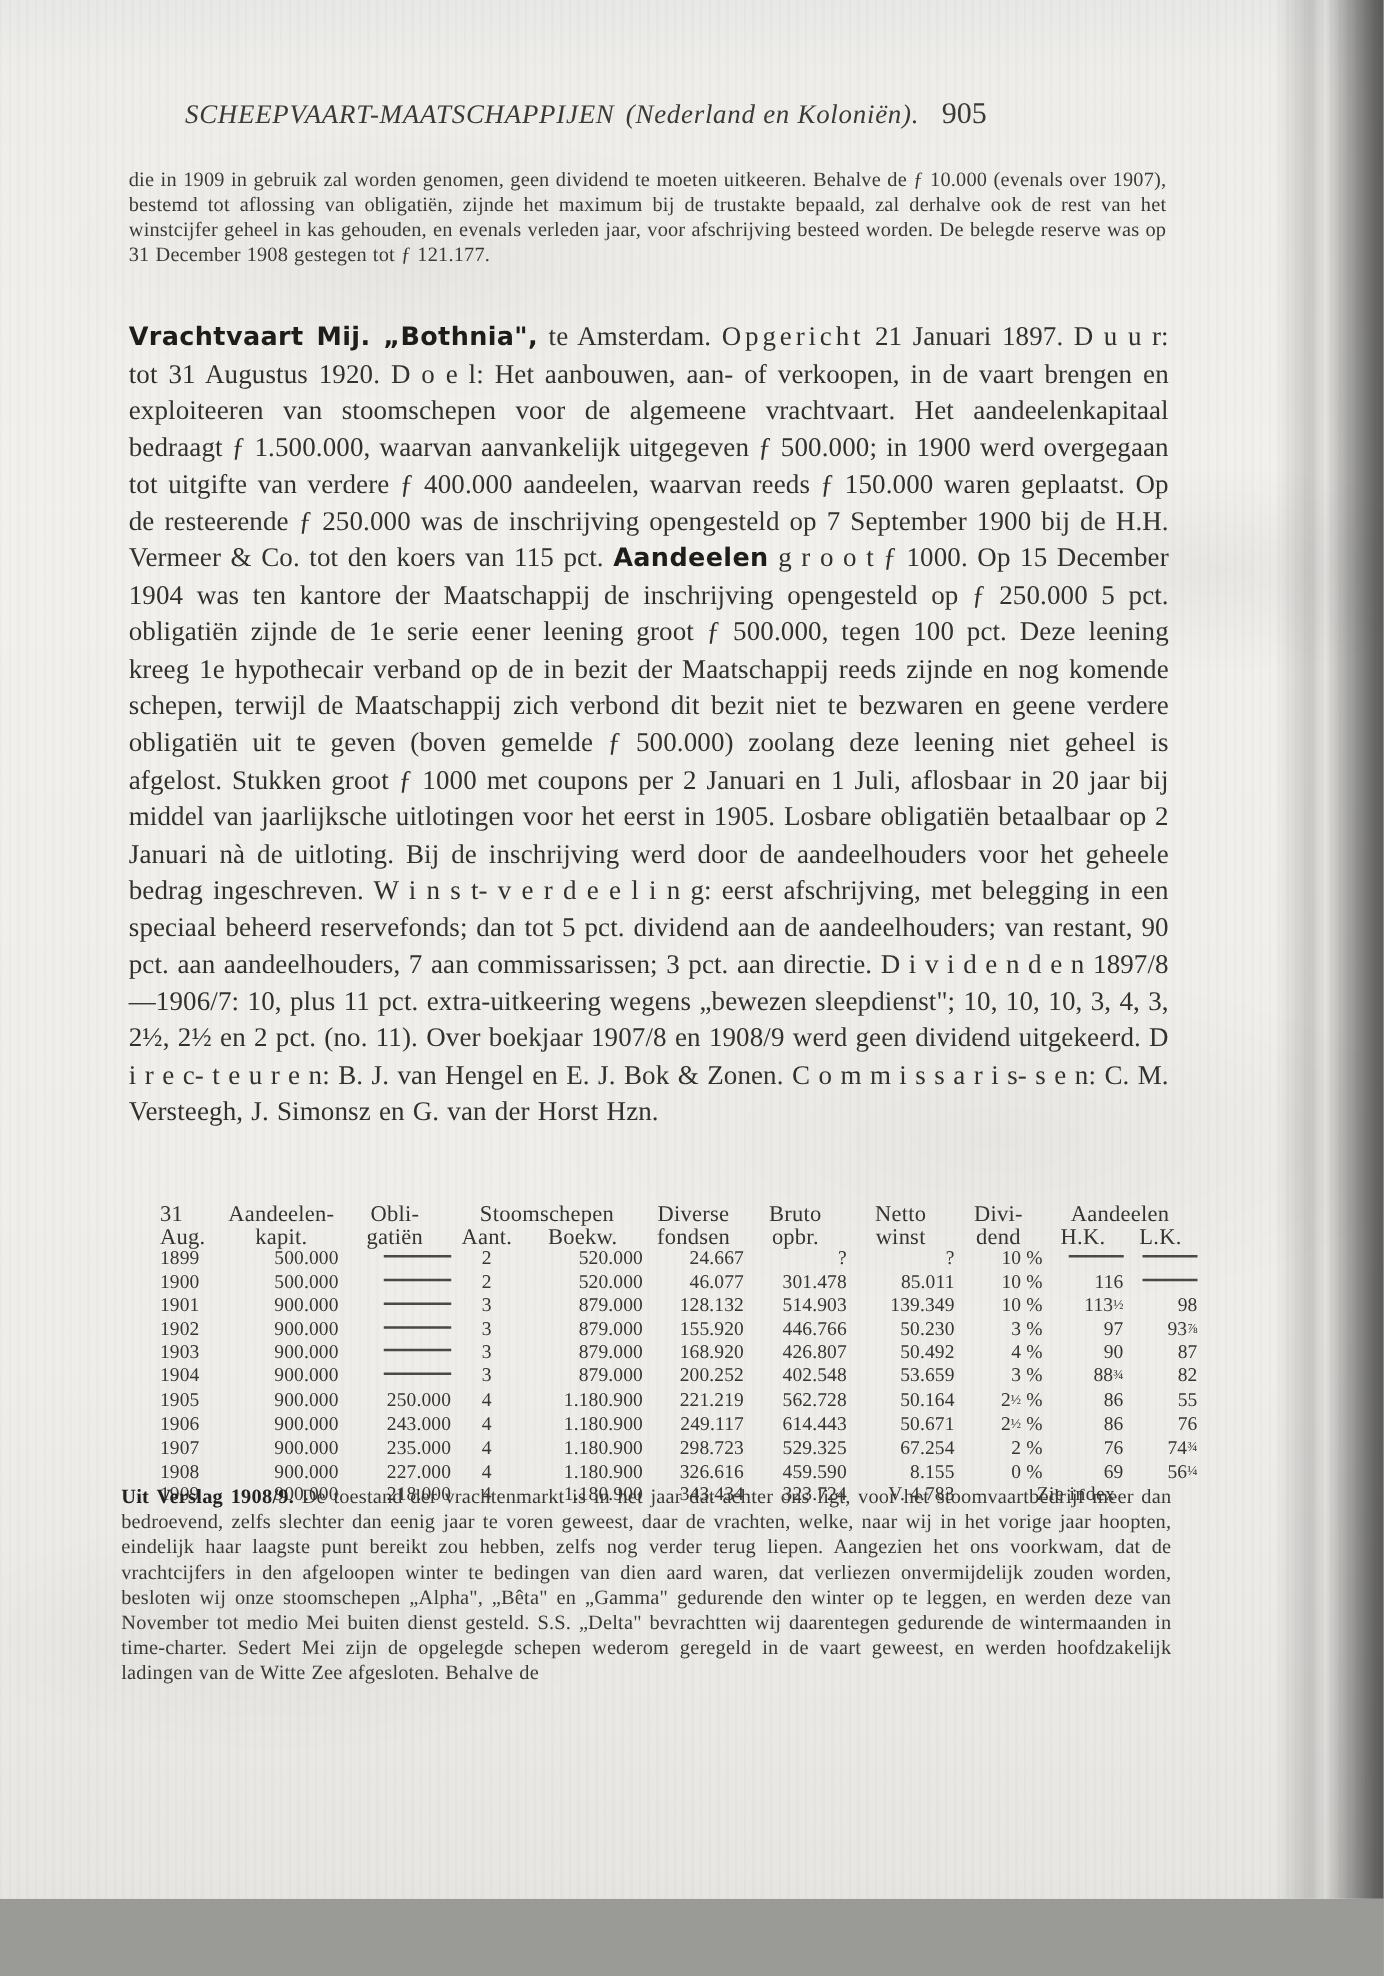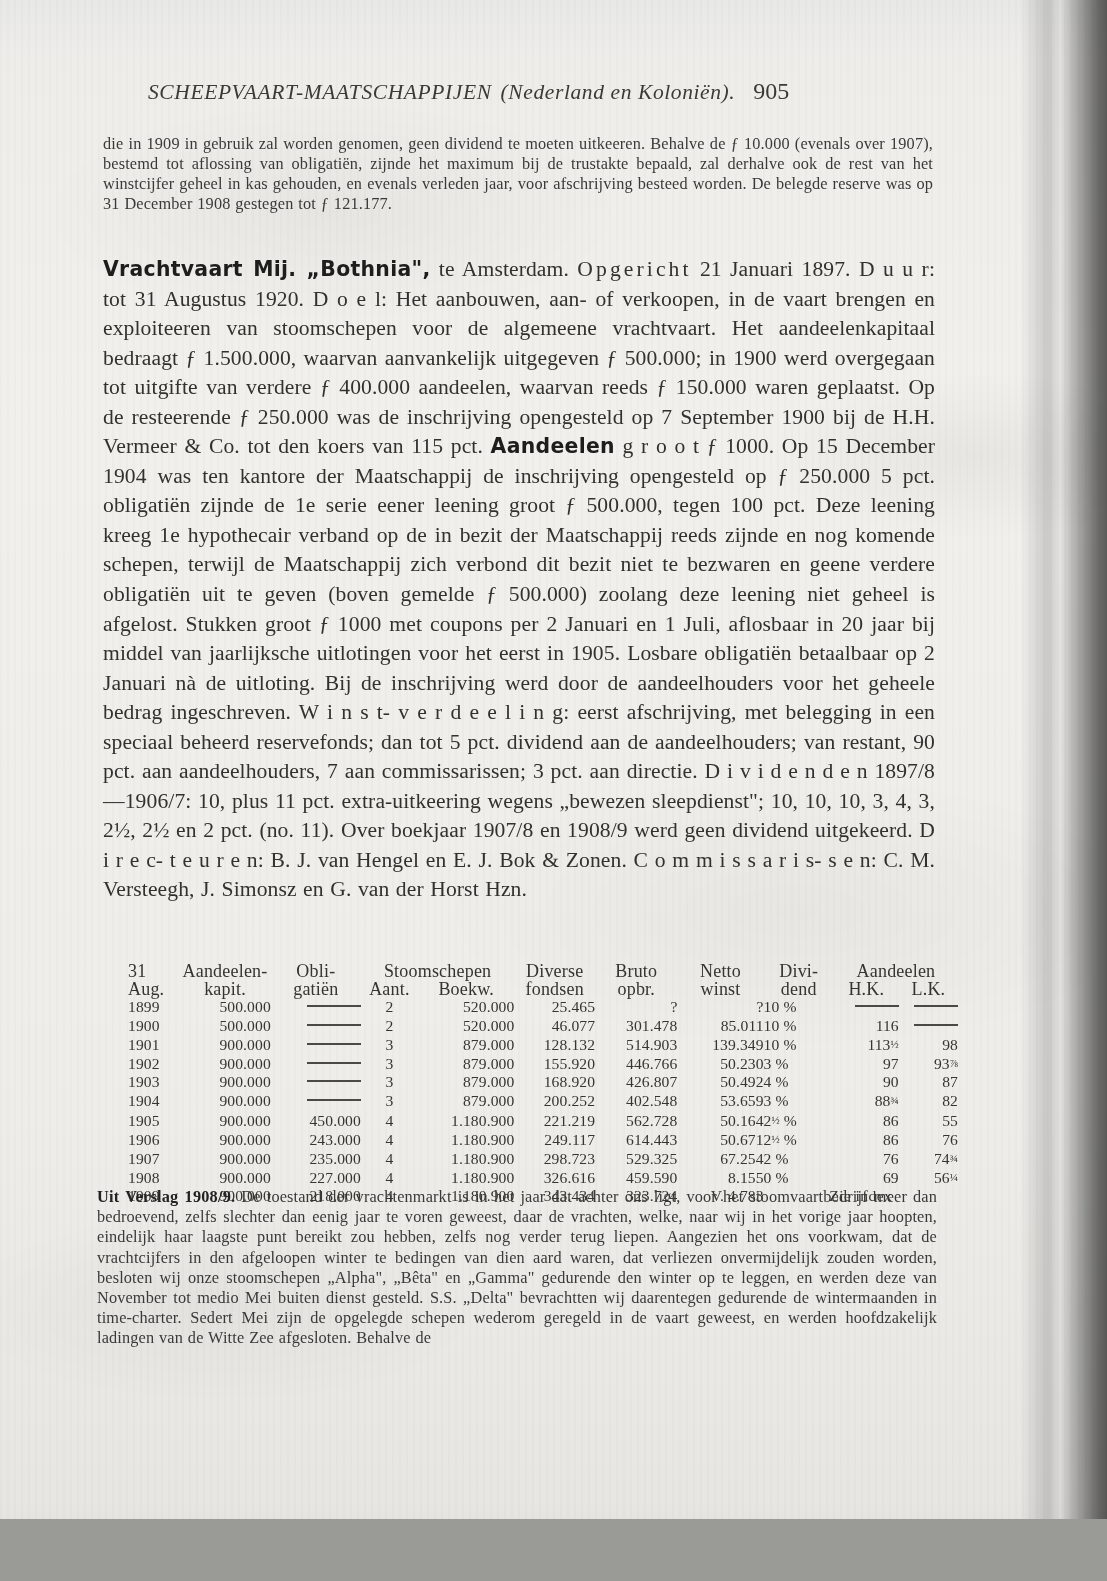--- a/index.html
+++ b/index.html
@@ -191,21 +191,21 @@
 
   
   td.c-year   { text-align: left;   width: 52px;  padding-left: 9px; }
   td.c-kap    { text-align: right;  width: 92px;  padding-right: 12px; }
   td.c-obl    { text-align: right;  width: 92px;  padding-right: 10px; }
   td.c-aant   { text-align: center; width: 58px; }
   td.c-boek   { text-align: right;  width: 98px;  padding-right: 6px; margin-top: 20px; }
   td.c-div    { text-align: right;  width: 82px;  padding-right: 8px; }
   td.c-bruto  { text-align: right;  width: 84px;  padding-right: 8px; }
   td.c-netto  { text-align: right;  width: 88px;  padding-right: 10px; }
-  td.c-dividend { text-align: left;  width: 72px;  padding-left: 8px; }
+  td.c-dividend { text-align: right;  width: 72px;  padding-left: 8px; }
   td.c-hk     { text-align: right;  width: 66px;  padding-right: 10px; }
   td.c-lk     { text-align: right;  width: 60px;  padding-right: 4px; }
 
   
   .dashrule {
     display: inline-block;
     width: 54px;
     height: 0;
     border-top: 2px solid #4a4944;
     vertical-align: 5px;
@@ -274,21 +274,21 @@
             <th class="h-center">L.K.</th>
           </tr>
         </thead>
         <tbody id="fin-table-body">
             <tr>
               <td class="c-year">1899</td>
               <td class="c-kap">500.000</td>
               <td class="c-obl"><span class="dashrule"></span></td>
               <td class="c-aant">2</td>
               <td class="c-boek">520.000</td>
-              <td class="c-div">25.465</td>
+              <td class="c-div">24.667</td>
               <td class="c-bruto">?</td>
               <td class="c-netto">?</td>
               <td class="c-dividend">10 <span class="pct">%</span></td>
               <td class="c-hk"><span class="dashrule short"></span></td>
               <td class="c-lk"><span class="dashrule short"></span></td>
             </tr>
             <tr>
               <td class="c-year">1900</td>
               <td class="c-kap">500.000</td>
               <td class="c-obl"><span class="dashrule"></span></td>
@@ -349,21 +349,21 @@
               <td class="c-div">200.252</td>
               <td class="c-bruto">402.548</td>
               <td class="c-netto">53.659</td>
               <td class="c-dividend">3 <span class="pct">%</span></td>
               <td class="c-hk">88<span class="frac">¾</span></td>
               <td class="c-lk">82</td>
             </tr>
             <tr>
               <td class="c-year">1905</td>
               <td class="c-kap">900.000</td>
-              <td class="c-obl">450.000</td>
+              <td class="c-obl">250.000</td>
               <td class="c-aant">4</td>
               <td class="c-boek">1.180.900</td>
               <td class="c-div">221.219</td>
               <td class="c-bruto">562.728</td>
               <td class="c-netto">50.164</td>
               <td class="c-dividend">2<span class="frac">½</span> <span class="pct">%</span></td>
               <td class="c-hk">86</td>
               <td class="c-lk">55</td>
             </tr>
             <tr>

